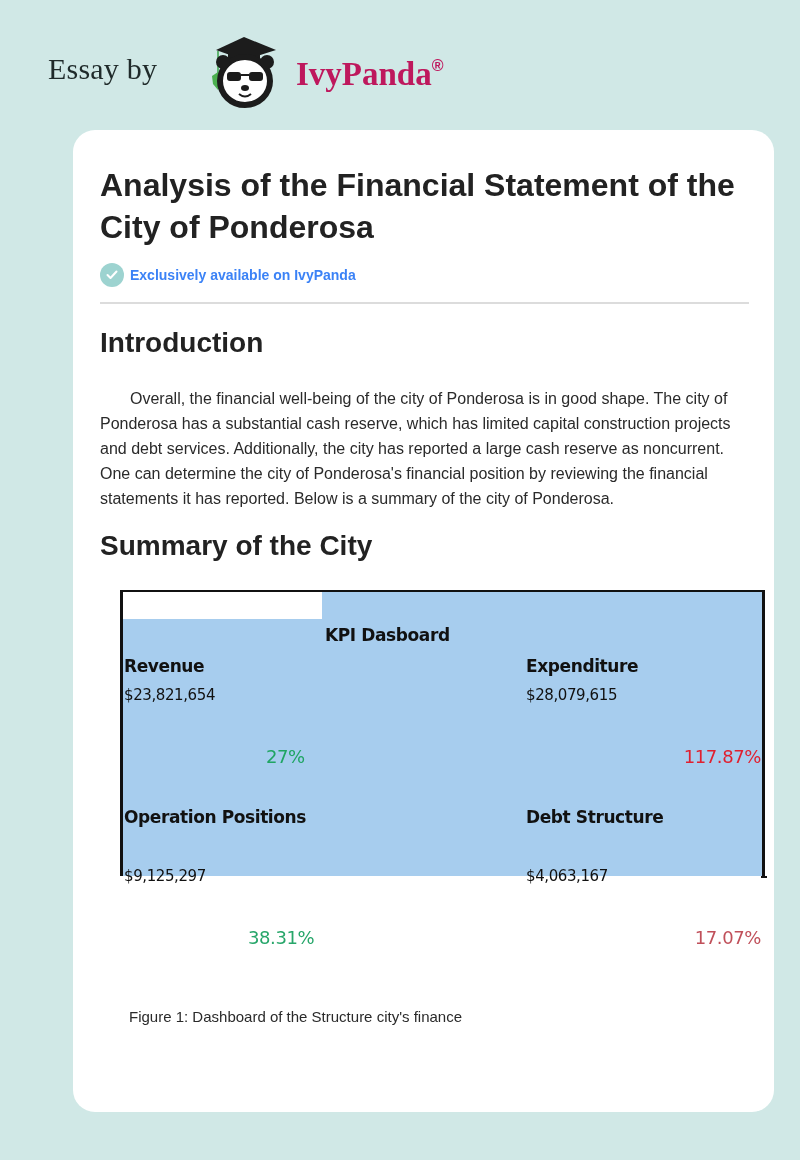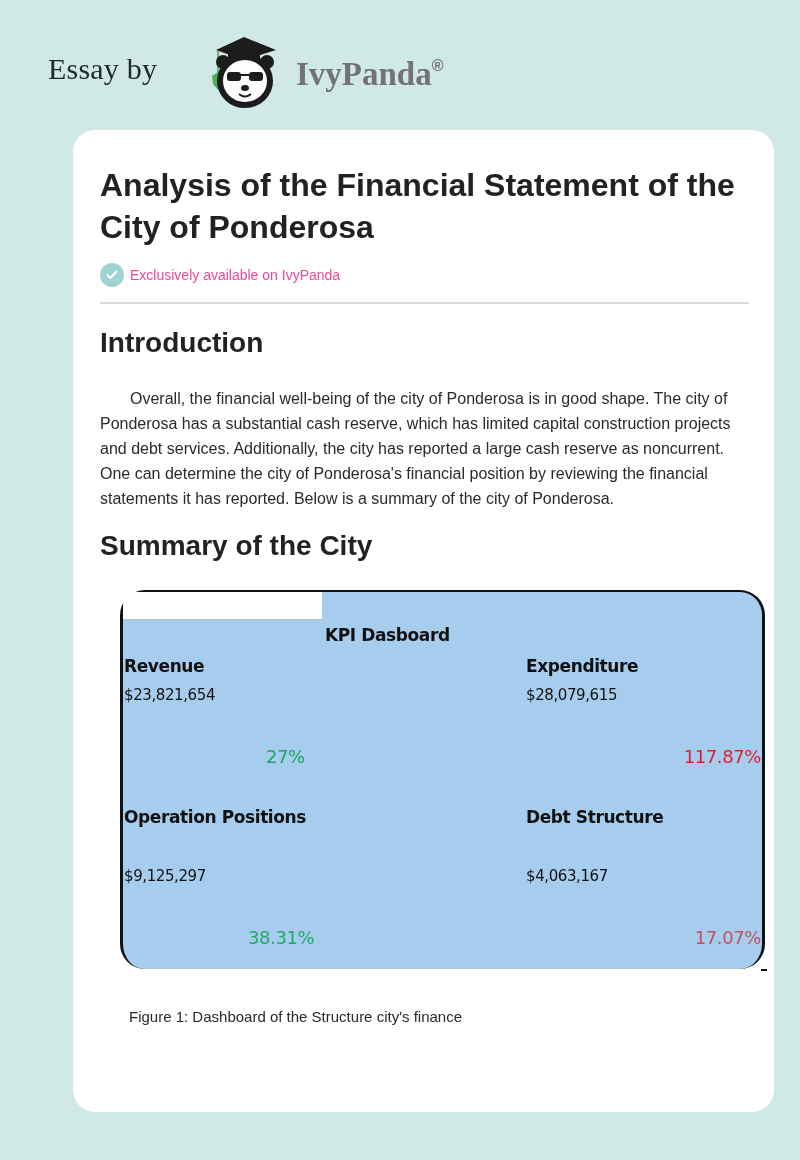--- a/index.html
+++ b/index.html
@@ -18,58 +18,58 @@
     position: absolute; left: 48px; top: 52px;
     font-family: Liberation Serif, serif;
     font-size: 30px; color: #1f2a2a; letter-spacing: 0.2px;
   }
   .logo-icon {
     position: absolute; left: 202px; top: 36px; width: 90px; height: 72px;
   }
   .brand {
     position: absolute; left: 296px; top: 56px;
     font-family: "Liberation Serif", serif; font-weight: bold;
-    font-size: 33px; color: #737373;
+    font-size: 33px; color: #be185d;
   }
   .brand sup { font-size: 16px; font-family: "Liberation Sans", sans-serif; font-weight: bold; position: relative; top: -2px; }
 
   .card {
     position: absolute; left: 47px; top: 130px; width: 701px; height: 982px;
     background: #ffffff; border-radius: 22px; margin-left: 26px;
   }
   .title {
     position: absolute; left: 27px; top: 34px; width: 640px;
     font-size: 32px; font-weight: bold; line-height: 42px; color: #222;
   }
   .exclusive {
     position: absolute; left: 27px; top: 133px; display: flex; align-items: center;
   }
   .check-icon {
     width: 24px; height: 24px; border-radius: 50%; background: #9dd3d0;
     display: flex; align-items: center; justify-content: center; margin-right: 6px;
   }
-  .exclusive-label { font-size: 14px; font-weight: normal; color: #ec4899; }
+  .exclusive-label { font-size: 14px; font-weight: bold; color: #3b82f6; }
   .divider {
     position: absolute; left: 27px; top: 172px; width: 649px; height: 2px; background: #dcdcdc;
   }
   .h2 {
     position: absolute; left: 27px; font-size: 28px; font-weight: bold; color: #222; text-align: right;
   }
   .intro-h { top: 197px; }
   .summary-h { top: 400px; }
   .para {
     position: absolute; left: 27px; top: 256px; width: 640px;
     font-size: 16px; line-height: 25px; color: #2a2a2a; text-indent: 30px;
   }
 
   .dash {
-    position: absolute; left: 47px; top: 460px; width: 645px; height: 379px;
+    position: absolute; left: 47px; top: 460px; width: 645px; height: 286px;
     background: #a7cdee;
     border-left: 3px solid #111; border-right: 3px solid #111; border-top: 2px solid #111;
-    font-family: "DejaVu Sans", sans-serif; color: #111; border-radius: 25px;
+    font-family: "DejaVu Sans", sans-serif; color: #111;
   }
   .dash-white {
     position: absolute; left: 0; top: 0; width: 199px; height: 27px; background: #ffffff;
   }
   .dash .lbl { position: absolute; font-size: 17px; font-weight: bold; letter-spacing: -0.4px; }
   .dash .val { position: absolute; font-size: 15px; letter-spacing: -0.4px; }
   .dash .pct { position: absolute; font-size: 18px; letter-spacing: -0.4px; }
   .dash-end-tick {
     position: absolute; right: -5px; bottom: -2px; width: 6px; height: 2px; background:#111;
   }

